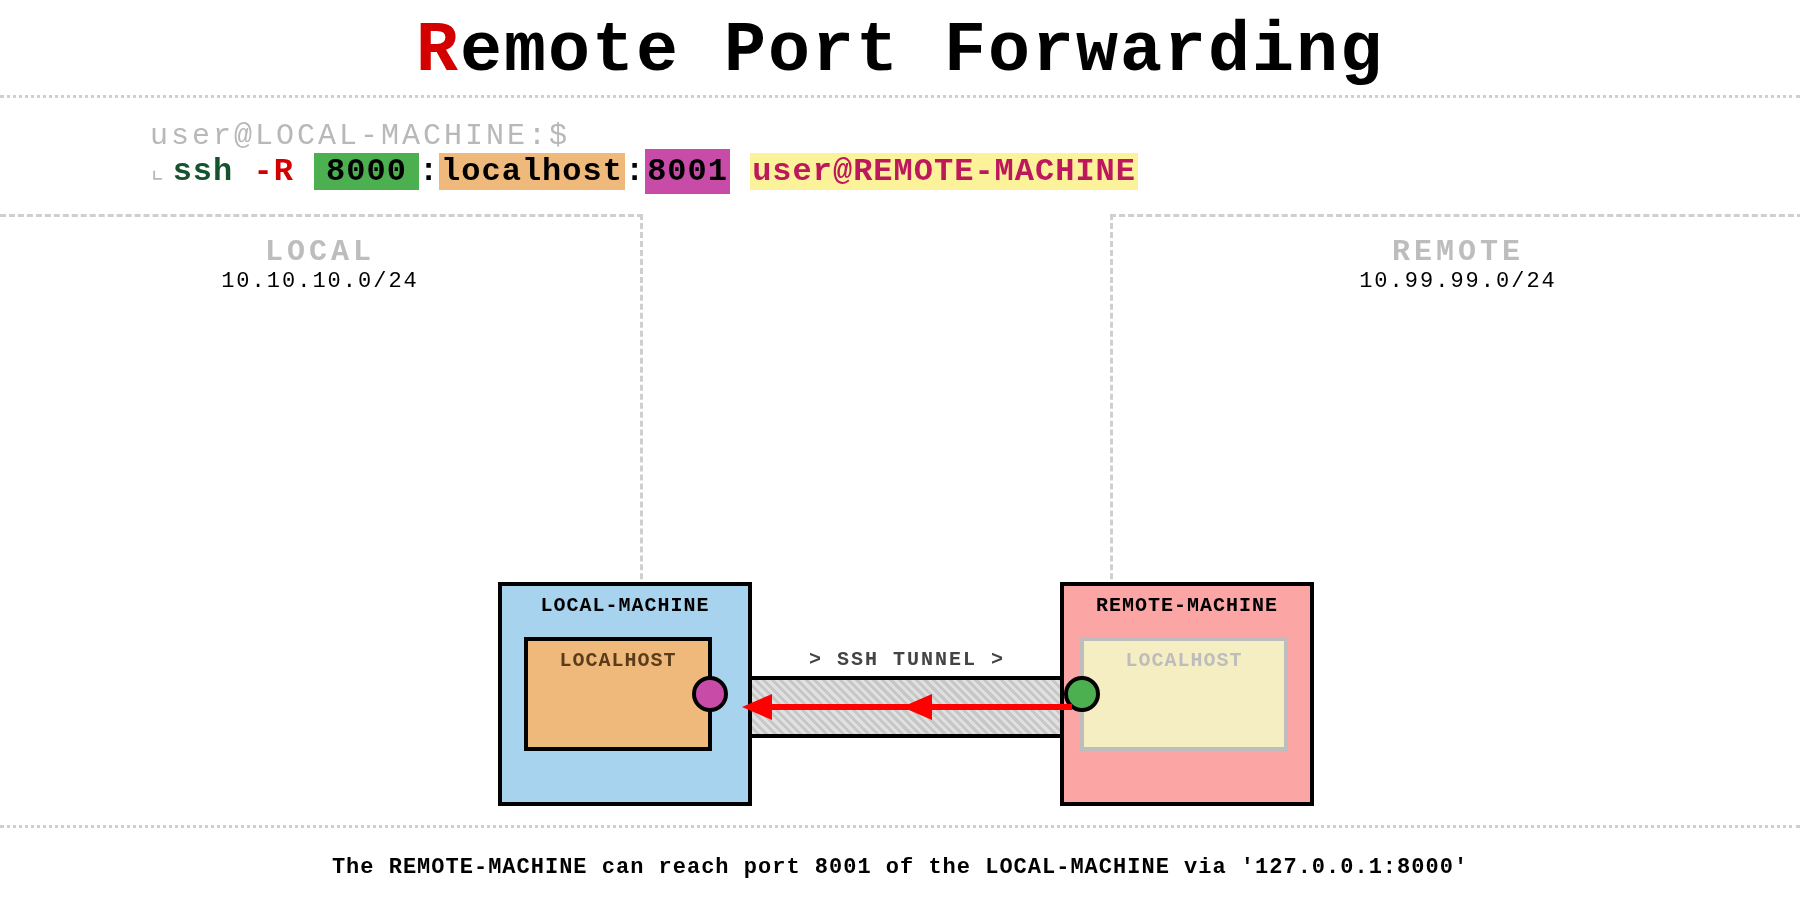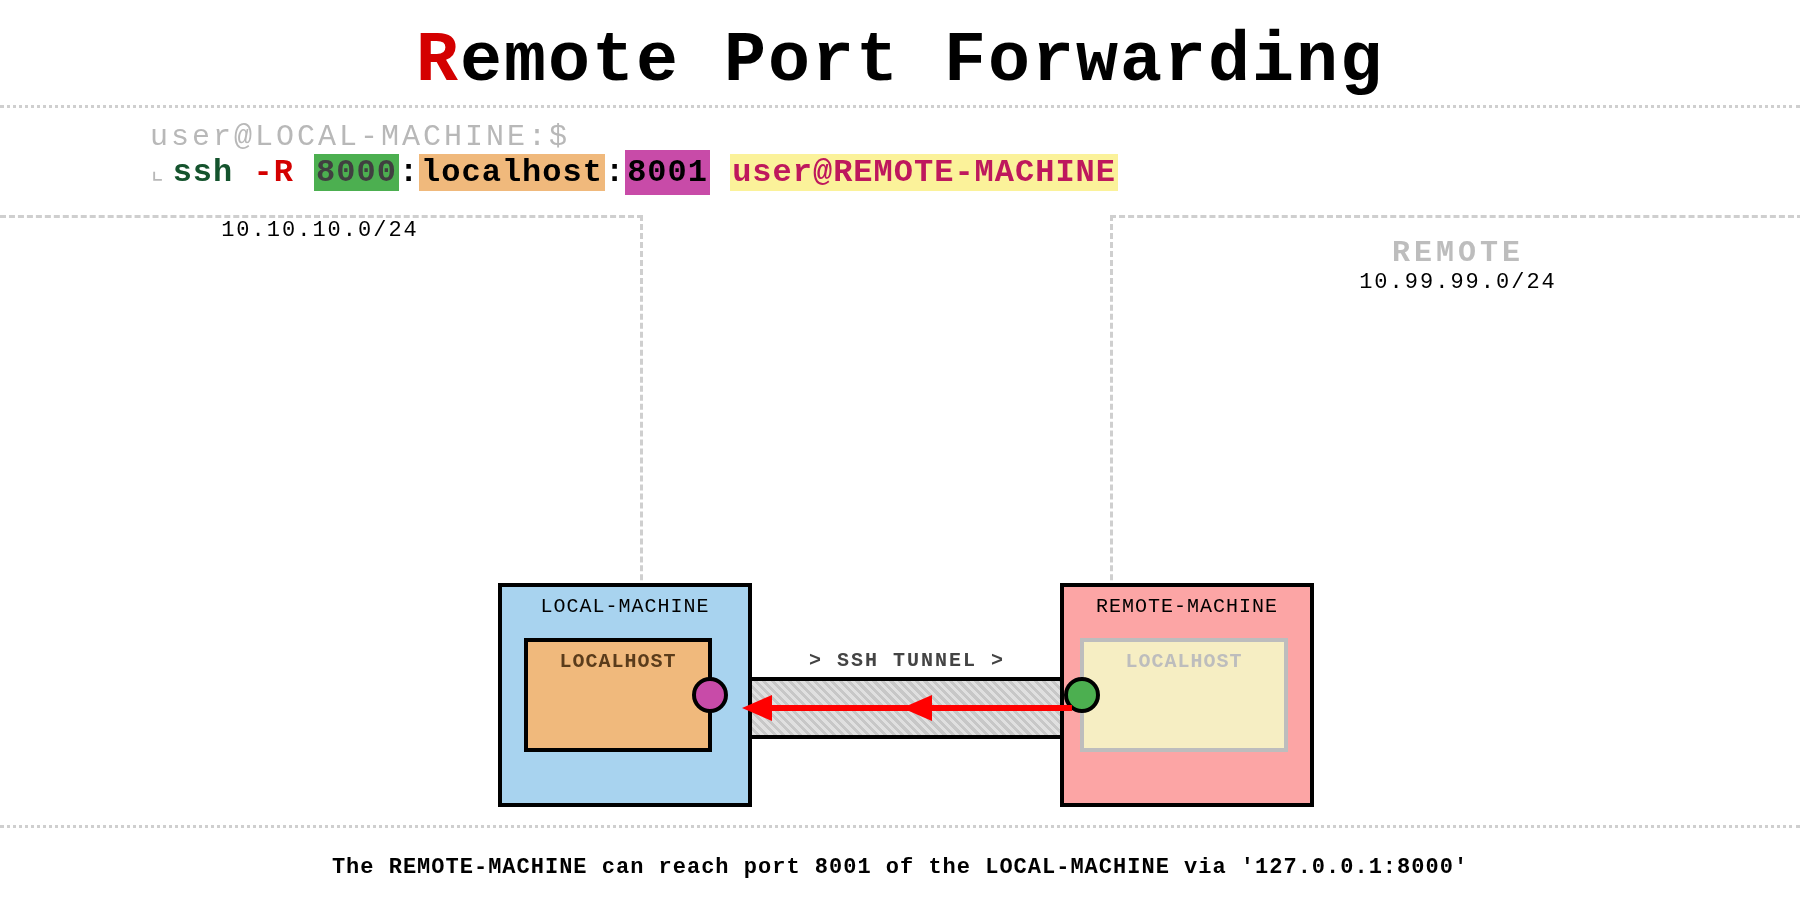--- a/index.html
+++ b/index.html
@@ -9,47 +9,47 @@
     font-family: "Courier New", Courier, monospace;
     width: 1800px;
     height: 900px;
     overflow: hidden;
     position: relative;
   }
   .title {
     text-align: center;
     font-weight: bold;
     font-size: 70px;
-    padding-top: 22px;
+    padding-top: 12px;
     letter-spacing: 2px;
   }
   .title .first { color: #d40000; }
   .hr-dotted {
     border: none;
     border-top: 3px dotted #cfcfcf;
     margin: 4px 0;
     width: 100%;
   }
   .prompt-block {
     margin-left: 150px;
-    margin-top: 12px;
+    margin-top: 21px;
     font-size: 30px;
   }
   .prompt-gray {
     color: #b8b8b8;
     letter-spacing: 3px;
   }
   .cmd-line {
     font-weight: bold;
     font-size: 32px;
     letter-spacing: 1px;
   }
   .cmd-line .ssh { color: #14532d; }
   .cmd-line .flag { color: #d40000; }
-  .cmd-line .port-green { background: #4caf50; color: #404040; padding: 0 2px; }
+  .cmd-line .port-green { background: #4caf50; color: #000000; padding: 0 12px; }
   .cmd-line .local { background: #f0b97c; color: #000; padding: 0 2px; }
   .cmd-line .port-magenta { background: #c84ba8; color: #000; padding: 4px 2px; }
   .cmd-line .target { background: #fbf29a; color: #be185d; padding: 0 2px; }
   .cmd-arrow {
     display: inline-block;
     color: #b8b8b8;
     font-size: 26px;
     margin-right: 6px;
     vertical-align: 2px;
   }
@@ -84,21 +84,21 @@
     position: absolute;
     border: 4px solid #000;
     width: 230px;
     height: 200px;
     padding: 8px;
     text-align: center;
   }
   .machine-box.local  { left: 498px; top: 368px; background: #a8d3ef; }
   .machine-box.remote { left: 1060px; top: 368px; background: #fca5a5; }
   .machine-label {
-    font-weight: normal;
+    font-weight: bold;
     font-size: 20px;
     color: #000;
     letter-spacing: 1px;
     text-align: center;
     margin-bottom: 10px;
   }
   .localhost-box {
     border: 4px solid;
     height: 98px;
     margin-top: 20px;
@@ -186,20 +186,21 @@
   <div class="cmd-line">
     <span class="cmd-arrow">⌞</span><span class="ssh">ssh </span><span class="flag">-R</span>
     <span class="port-green">8000</span><span>:</span><span class="local">localhost</span><span>:</span><span class="port-magenta">8001</span>
     <span class="target">user@REMOTE-MACHINE</span>
   </div>
 </div>
 
 <div class="zones">
 
   <div class="zone left">
+    <div class="zone-title">LOCAL</div>
     <div class="zone-sub">10.10.10.0/24</div>
   </div>
 
 
   <div class="zone right">
     <div class="zone-title">REMOTE</div>
     <div class="zone-sub">10.99.99.0/24</div>
   </div>
 
   <div class="tunnel-label">&gt; SSH TUNNEL &gt;</div>

